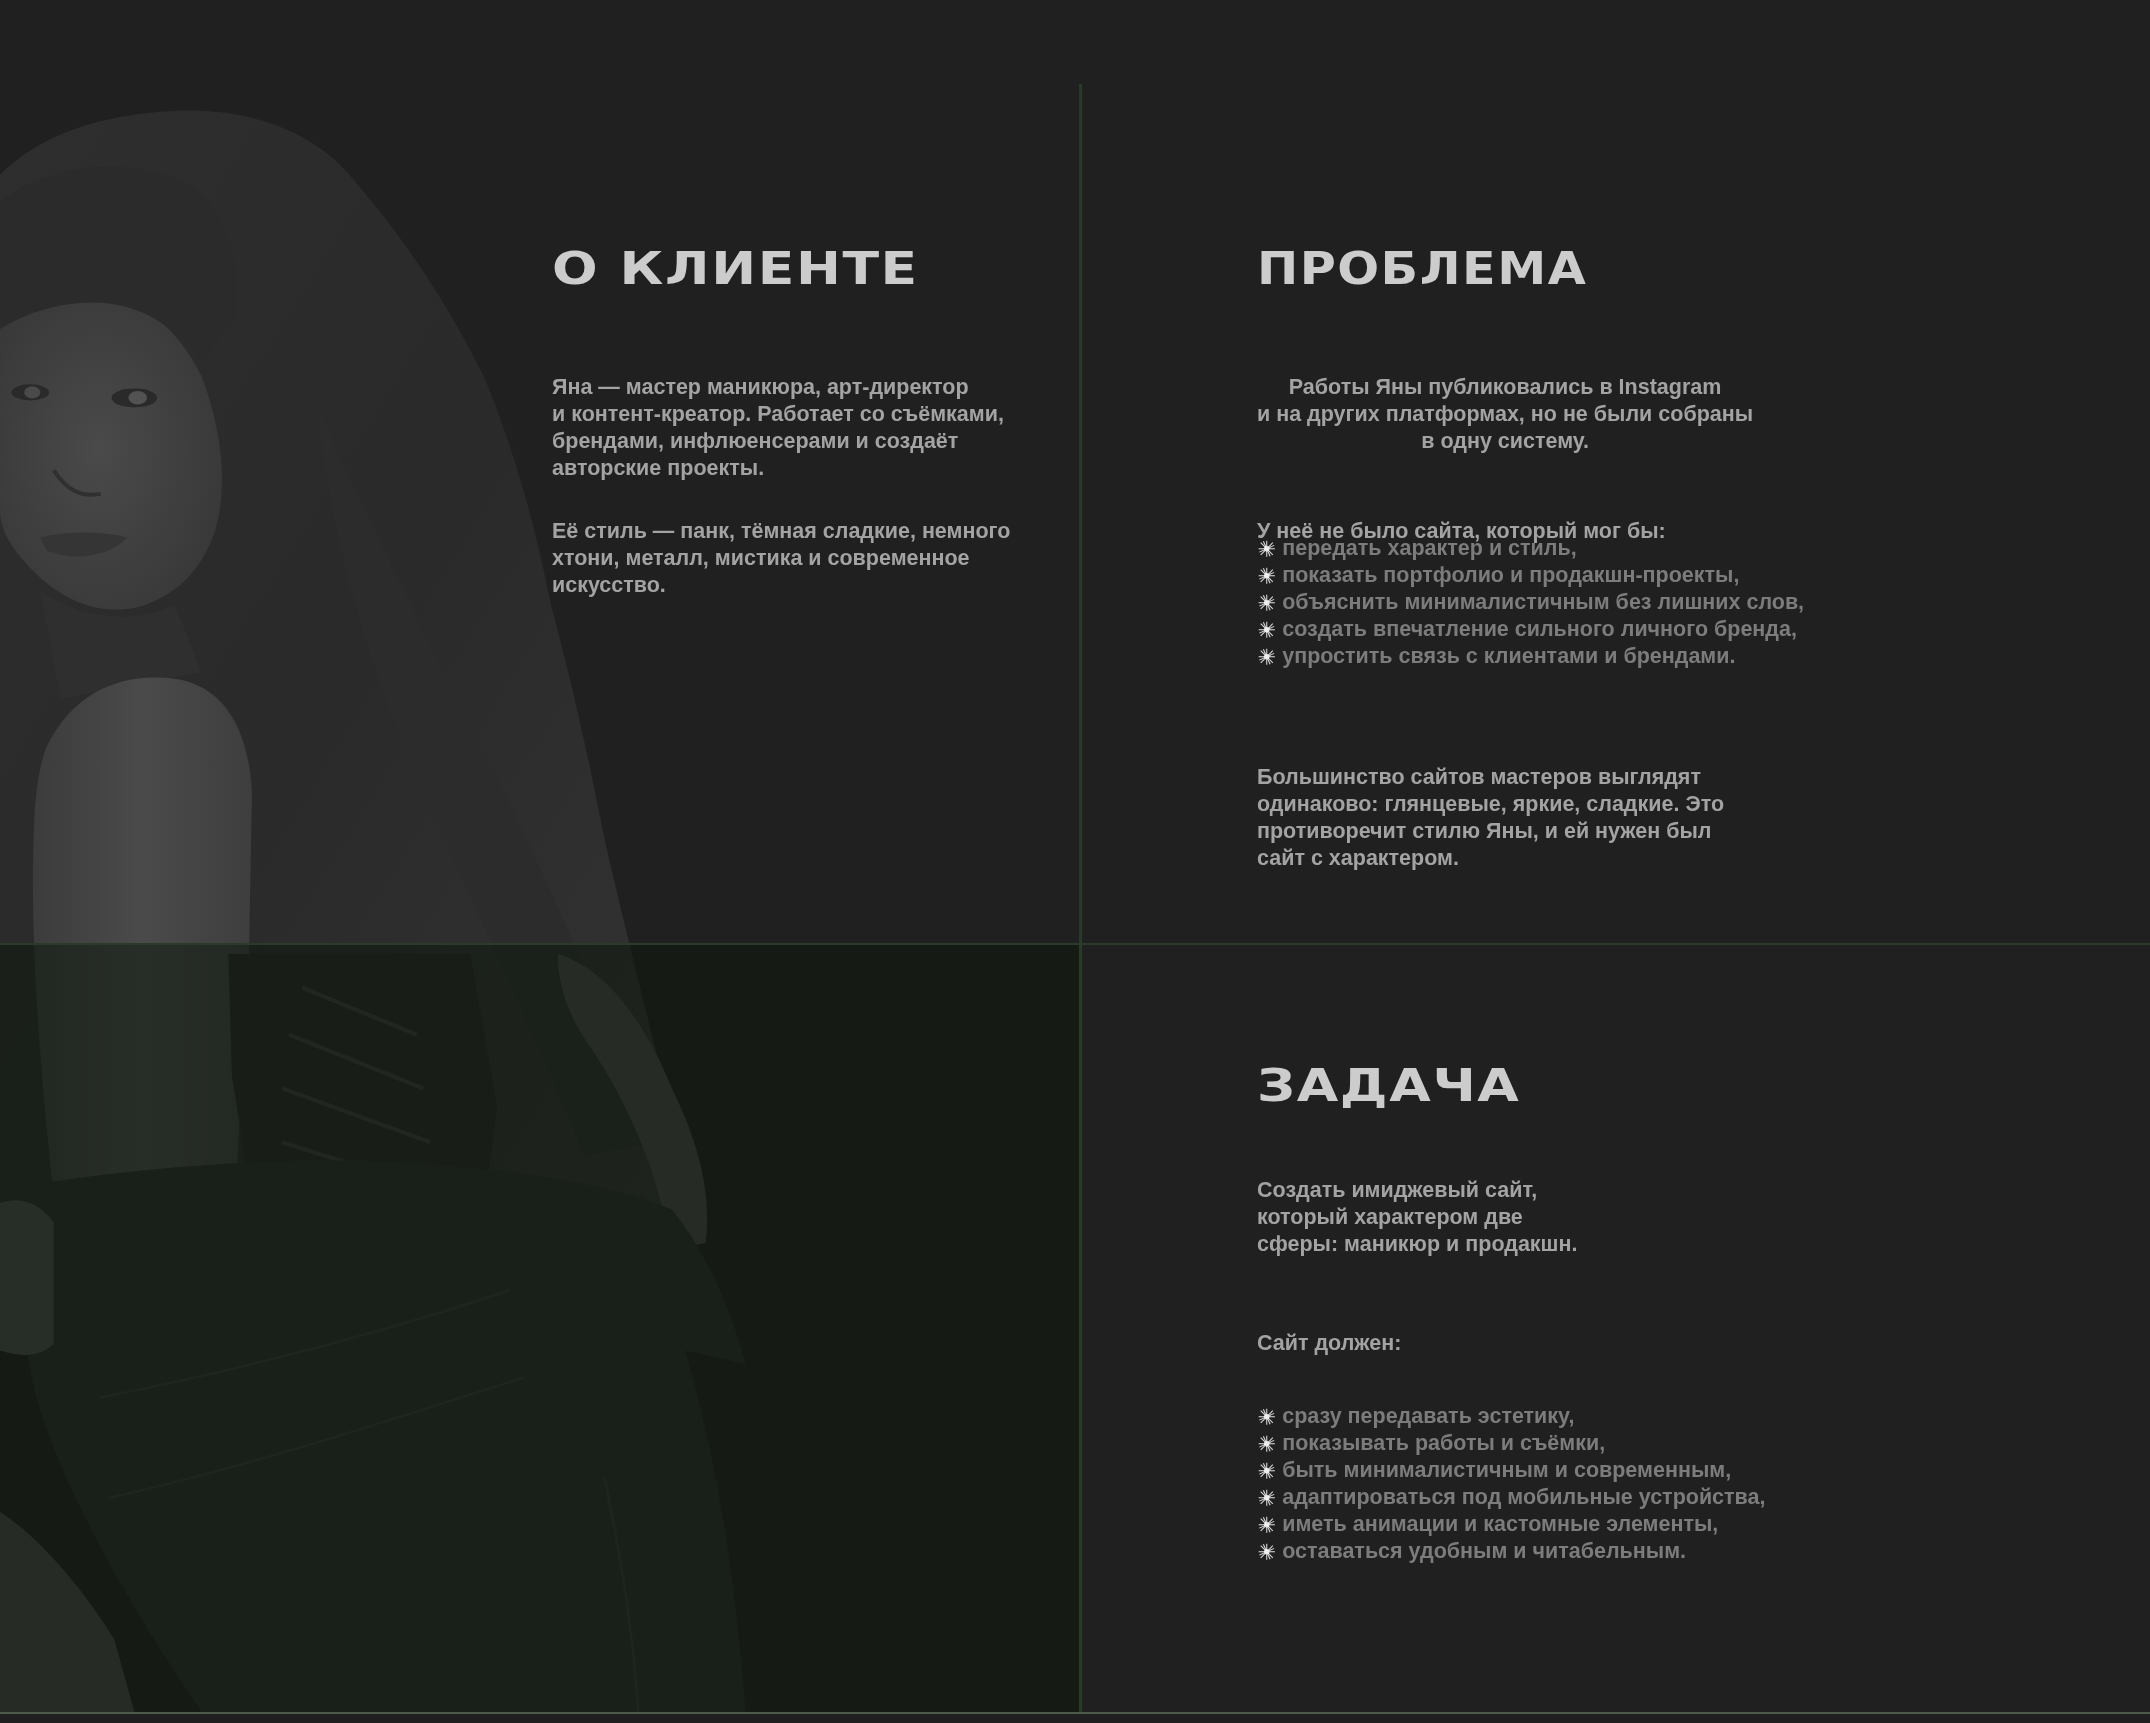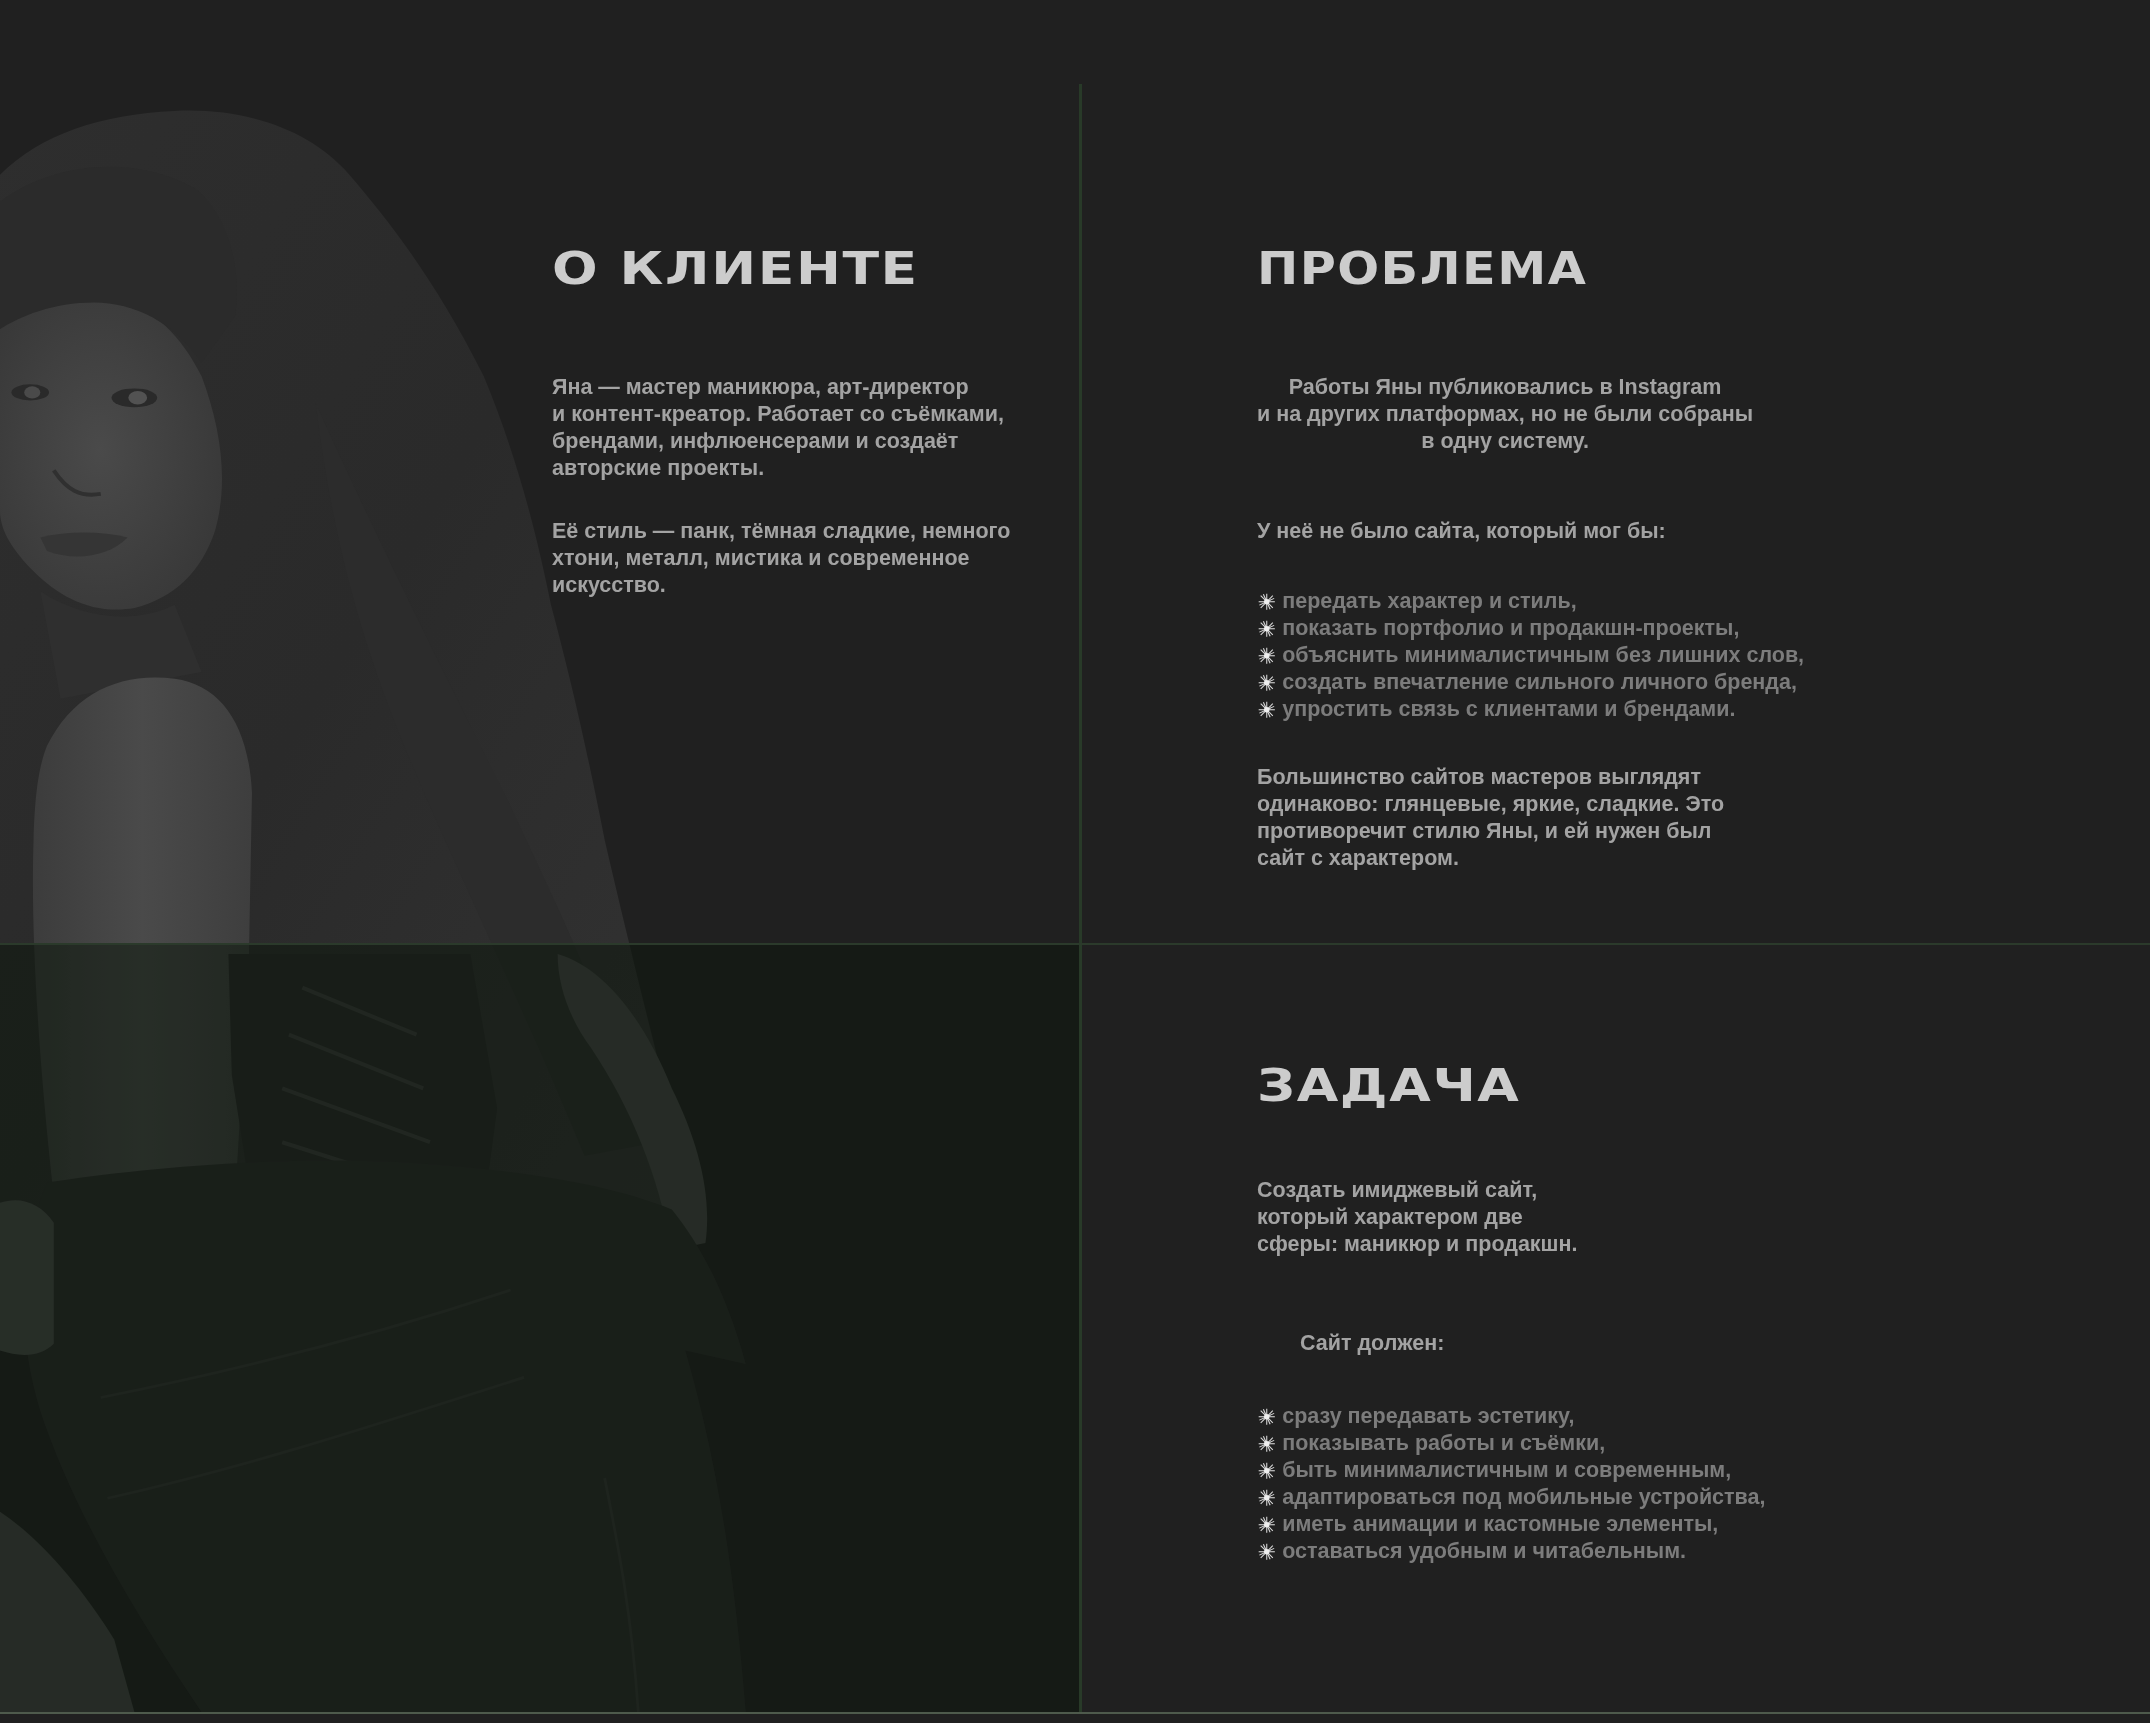--- a/index.html
+++ b/index.html
@@ -129,21 +129,21 @@
 </section>
 
 <section>
   <h2 class="heading" style="left:1257px; top:247px; transform:scaleX(1.12);">ПРОБЛЕМА</h2>
   <p class="para" style="left:1257px; top:374px;text-align:center;">
     <span>Работы Яны публиковались в Instagram</span>
     <span>и на других платформах, но не были собраны</span>
     <span>в одну систему.</span>
   </p>
   <p class="para" style="left:1257px; top:518px;">У неё не было сайта, который мог бы:</p>
-  <ul class="bullets" style="left:1258px; top:588px;">
+  <ul class="bullets" style="left:1258px; top:535px;">
     <li>
         <svg class="burst" viewBox="0 0 26 26">
           <g stroke="#d8d8d8" stroke-width="1.6">
             <line x1="13" y1="1" x2="13" y2="25"></line>
             <line x1="1" y1="13" x2="25" y2="13"></line>
             <line x1="4" y1="4" x2="22" y2="22"></line>
             <line x1="22" y1="4" x2="4" y2="22"></line>
             <line x1="8" y1="2" x2="18" y2="24"></line>
             <line x1="2" y1="18" x2="24" y2="8"></line>
           </g>
@@ -216,21 +216,21 @@
   </p>
 </section>
 
 <section>
   <h2 class="heading" style="left:1257px; top:1064px; transform:scaleX(1.22);">ЗАДАЧА</h2>
   <p class="para" style="left:1257px; top:1177px;">
     <span>Создать имиджевый сайт,</span>
     <span>который характером две</span>
     <span>сферы: маникюр и продакшн.</span>
   </p>
-  <p class="para" style="left:1257px; top:1330px;margin-left:43px;">Сайт должен:</p>
+  <p class="para" style="left:1257px; top:1330px;">Сайт должен:</p>
   <ul class="bullets" style="left:1258px; top:1403px;">
     <li>
         <svg class="burst" viewBox="0 0 26 26">
           <g stroke="#d8d8d8" stroke-width="1.6">
             <line x1="13" y1="1" x2="13" y2="25"></line>
             <line x1="1" y1="13" x2="25" y2="13"></line>
             <line x1="4" y1="4" x2="22" y2="22"></line>
             <line x1="22" y1="4" x2="4" y2="22"></line>
             <line x1="8" y1="2" x2="18" y2="24"></line>
             <line x1="2" y1="18" x2="24" y2="8"></line>

